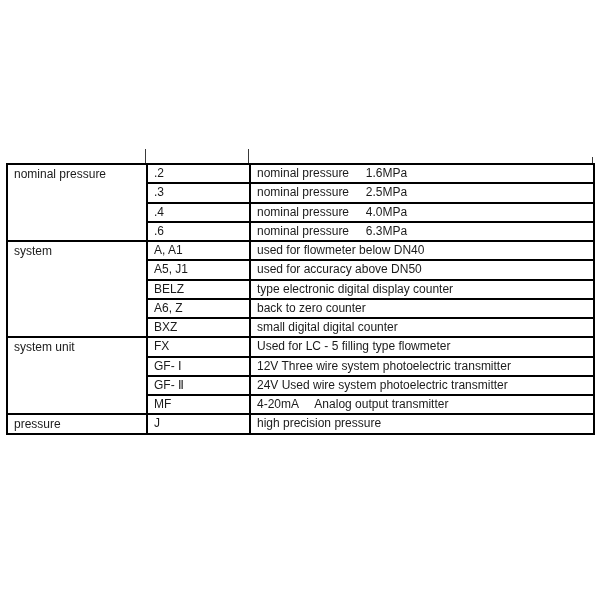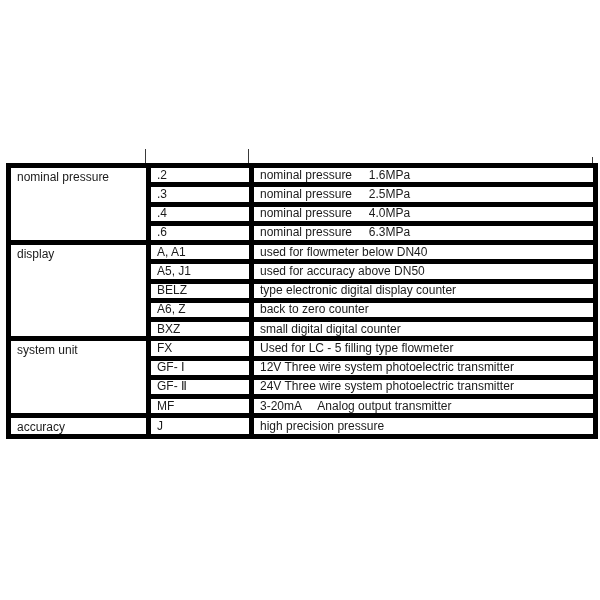--- a/index.html
+++ b/index.html
@@ -17,21 +17,21 @@
     top: 163px;
     width: 587px;
     border-collapse: collapse;
     table-layout: fixed;
   }
   .spec-table col.c1 { width: 140px; }
   .spec-table col.c2 { width: 103px; }
   .spec-table col.c3 { width: 344px; }
   .spec-table tr { height: 19.25px; }
   .spec-table td {
-    border: 5px solid #000000;
+    border: 2px solid #000000;
     font-size: 12px;
     color: #1b1b1b;
     padding: 0 2px 0 6px;
     white-space: pre;
     overflow: hidden;
     vertical-align: middle;
     line-height: 1.1;
   }
   .spec-table td.group {
     vertical-align: top;
@@ -75,21 +75,21 @@
       <tr>
         <td>.4</td>
         <td>nominal pressure     4.0MPa</td>
       </tr>
       <tr>
         <td>.6</td>
         <td>nominal pressure     6.3MPa</td>
       </tr>
 
       <tr>
-        <td class="group" rowspan="5">display</td>
+        <td class="group" rowspan="5">system</td>
         <td>A, A1</td>
         <td>used for flowmeter below DN40</td>
       </tr>
       <tr>
         <td>A5, J1</td>
         <td>used for accuracy above DN50</td>
       </tr>
       <tr>
         <td>BELZ</td>
         <td>type electronic digital display counter</td>
@@ -107,28 +107,28 @@
         <td class="group" rowspan="4">system unit</td>
         <td>FX</td>
         <td>Used for LC - 5 filling type flowmeter</td>
       </tr>
       <tr>
         <td>GF- Ⅰ</td>
         <td>12V Three wire system photoelectric transmitter</td>
       </tr>
       <tr>
         <td>GF- Ⅱ</td>
-        <td>24V Three wire system photoelectric transmitter</td>
+        <td>24V Used wire system photoelectric transmitter</td>
       </tr>
       <tr>
         <td>MF</td>
-        <td>3-20mA     Analog output transmitter</td>
+        <td>4-20mA     Analog output transmitter</td>
       </tr>
 
       <tr>
-        <td class="group">accuracy</td>
+        <td class="group">pressure</td>
         <td>J</td>
         <td>high precision pressure</td>
       </tr>
     </tbody>
   </table>
 
 </div>
 
 </body></html>

